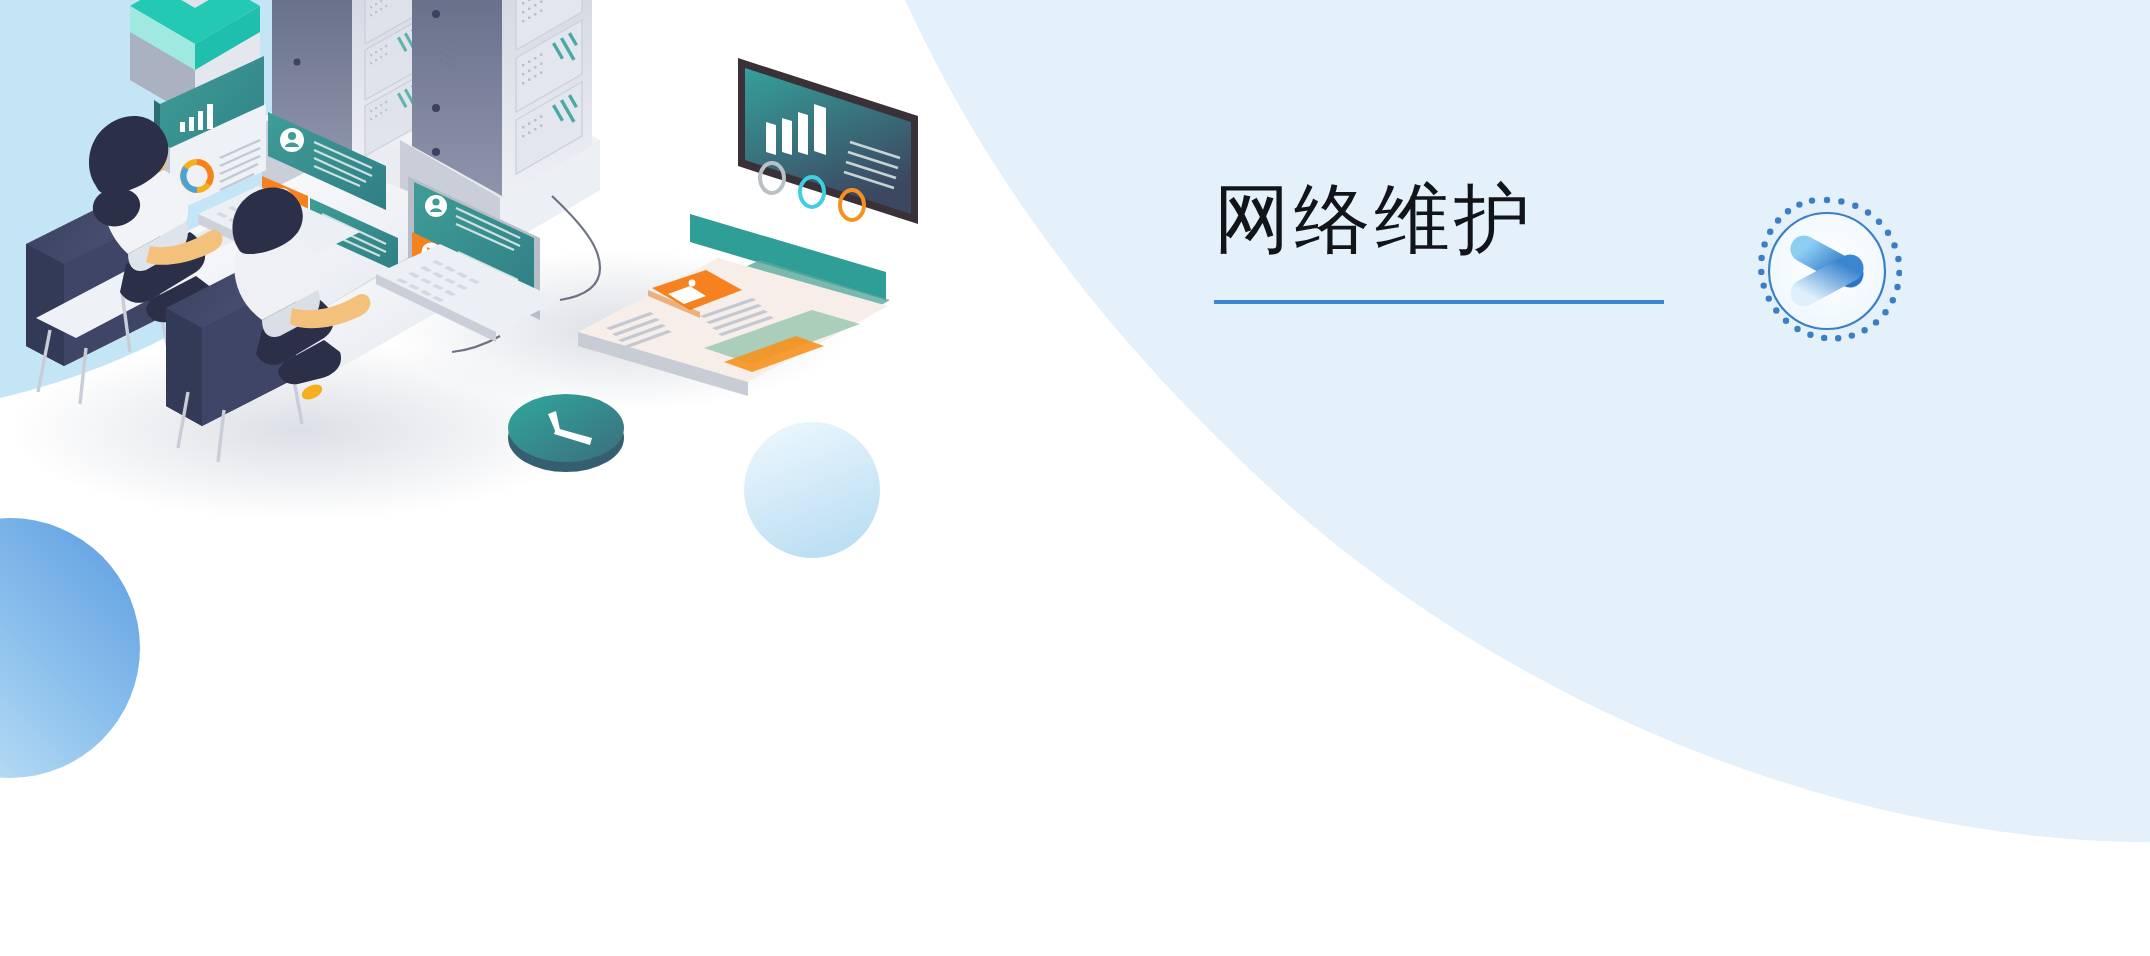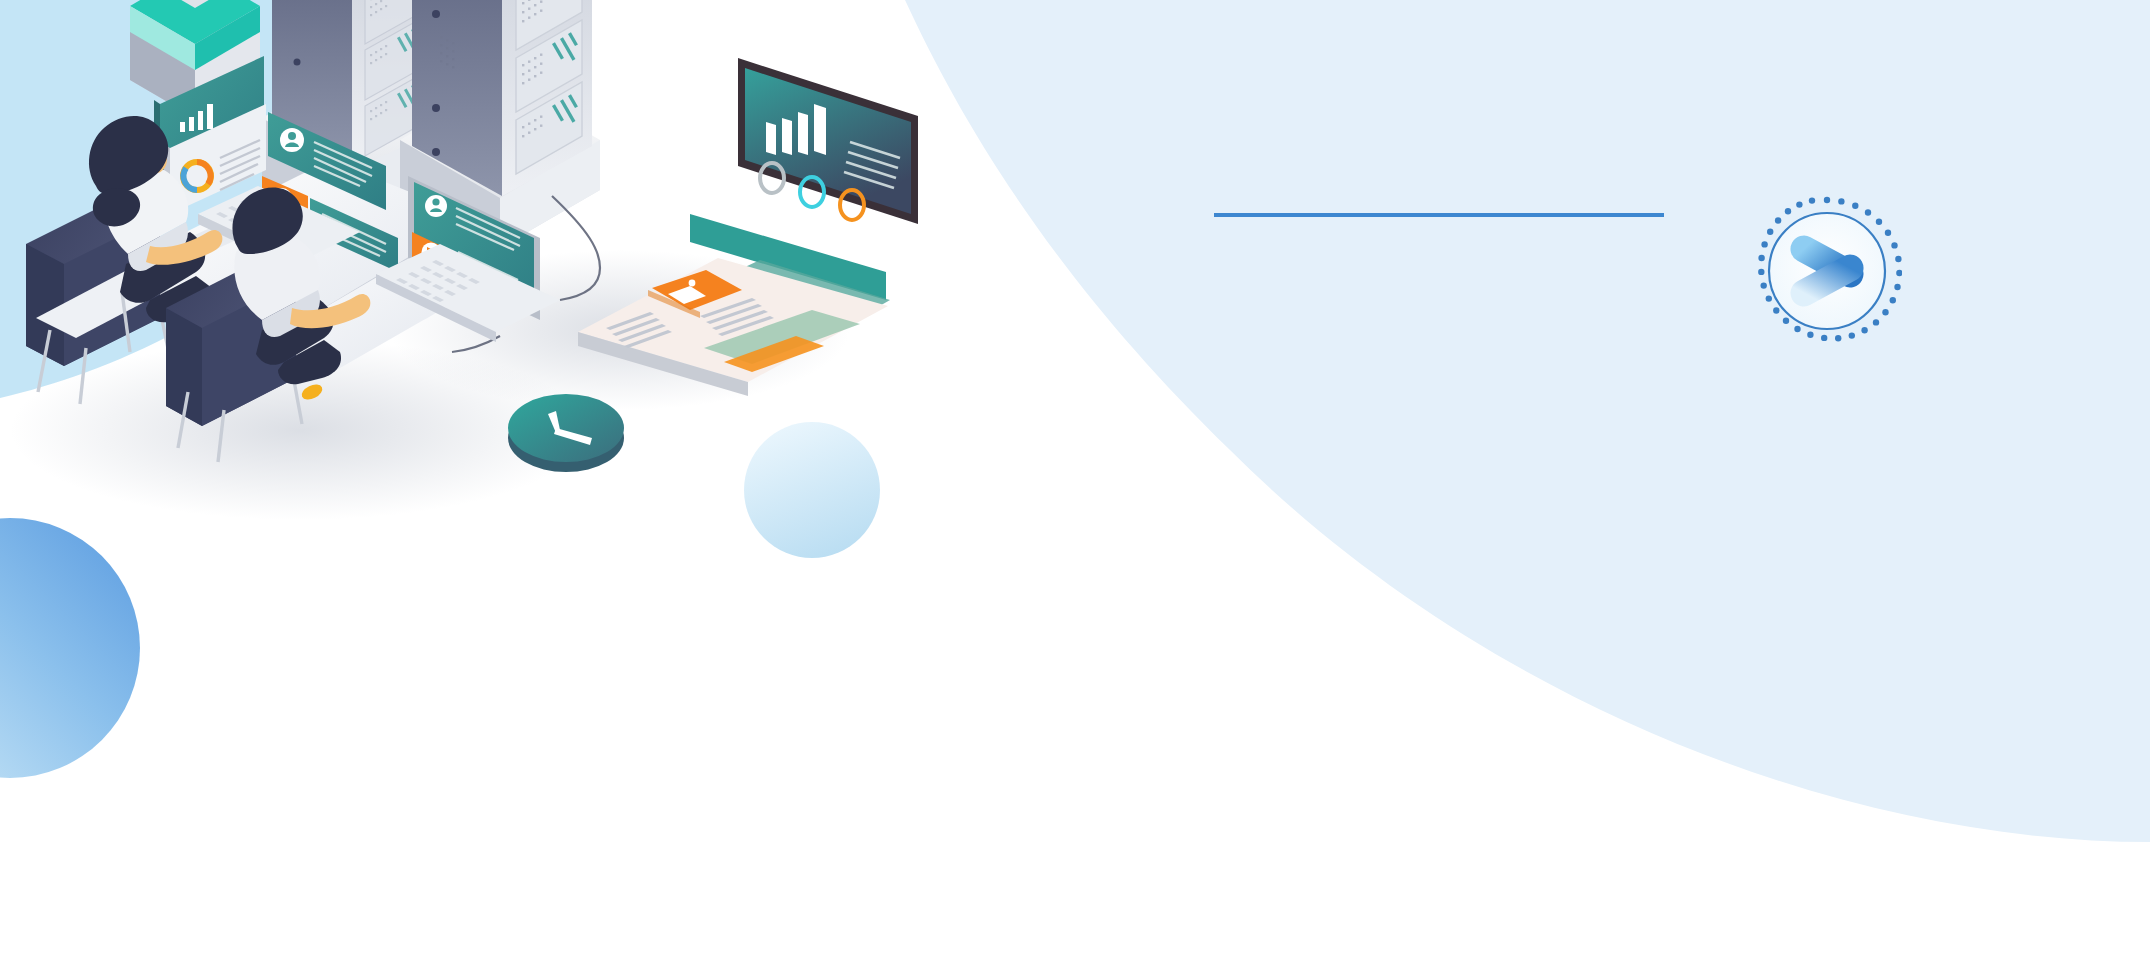--- a/index.html
+++ b/index.html
@@ -568,20 +568,21 @@
       <ellipse cx="282" cy="222" rx="13" ry="17" transform="rotate(-28 282 222)" fill="#f4c17c"></ellipse>
       <path d="M 238,248 C 228,232 232,210 246,198 C 260,186 280,184 292,194
                C 304,204 306,220 298,232 C 288,246 266,254 250,254
                C 242,254 240,252 238,248 Z" fill="#2b3048"></path>
 
       <ellipse cx="312" cy="392" rx="11" ry="6.5" transform="rotate(-26 312 392)" fill="#f5b01f"></ellipse>
     </g>
   </svg>
 
   <div class="title-block">
+    <div class="title-text">网络维护</div>
     <div class="title-rule"></div>
   </div>
 
   <svg class="logo-mark" viewBox="0 0 150 150">
     <defs>
       <linearGradient id="gChevTop" x1="0" y1="0" x2="1" y2="0.6">
         <stop offset="0%" stop-color="#8ecdf2"></stop>
         <stop offset="100%" stop-color="#2b76c4"></stop>
       </linearGradient>
       <linearGradient id="gChevBottom" x1="0" y1="1" x2="1" y2="0">

